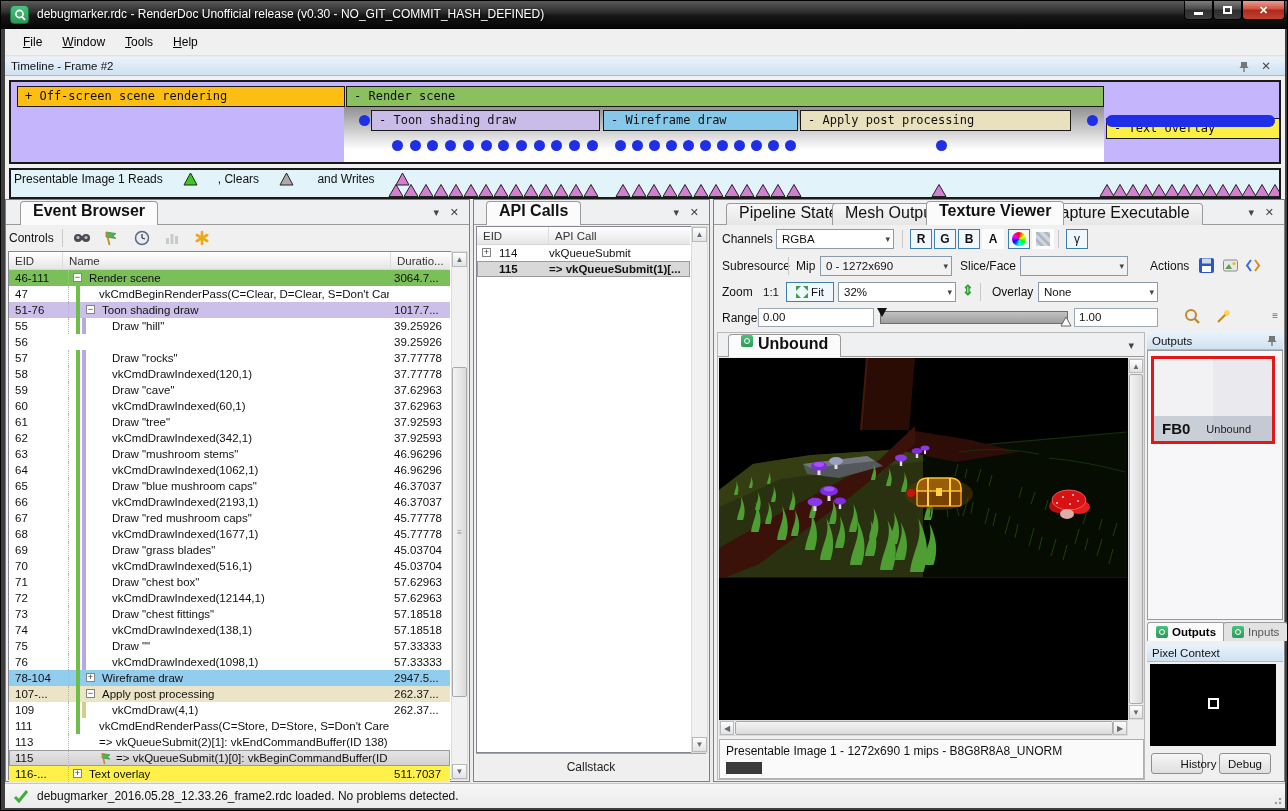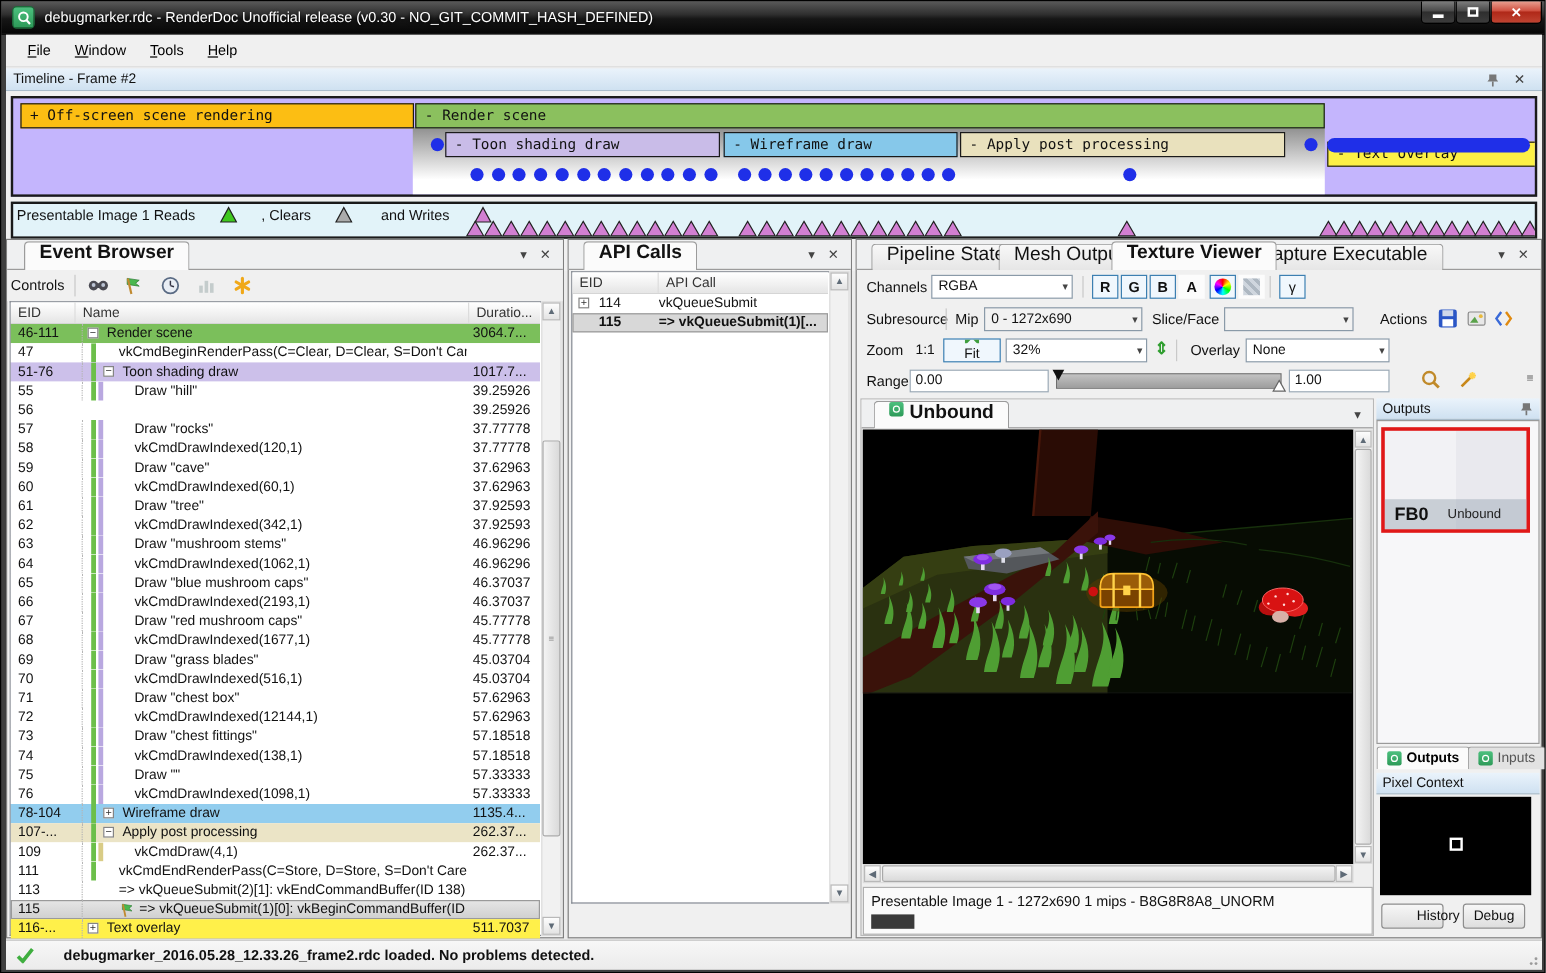--- a/index.html
+++ b/index.html
@@ -111,21 +111,21 @@
   #fb-cap{position:absolute;left:0;bottom:0;width:100%;height:25px;background:rgba(150,165,178,.45);display:flex;align-items:center;padding:0 8px;gap:16px;}
   .smalltab{position:absolute;top:2px;height:19px;border:1px solid #9b9b9b;border-bottom:none;border-radius:3px 3px 0 0;
     display:flex;align-items:center;gap:4px;padding:0 8px;font-size:11.5px;background:#e2e2e2;color:#555;}
   .smalltab.active{background:#fbfbfb;color:#000;font-weight:bold;}
   .mini-logo{width:12px;height:12px;border-radius:2px;background:linear-gradient(#4cc07e,#2d9a58);position:relative;flex:0 0 auto;}
   .mini-logo:after{content:"";position:absolute;left:3px;top:3px;width:4px;height:4px;border:1.5px solid #fff;border-radius:50%;}
   .pushbtn{position:absolute;height:21px;border:1px solid #8e8e8e;border-radius:3px;background:linear-gradient(#f7f7f7,#dedede);
     font-size:11.5px;display:flex;align-items:center;justify-content:center;}
   
   #statusbar{position:absolute;left:0;bottom:0;width:1280px;height:25px;background:linear-gradient(#f7f7f7,#ebebeb);
-    border-top:1px solid #c6c6c6;display:flex;align-items:center;gap:24px;padding-left:8px;font-weight:bold;}
+    border-top:1px solid #c6c6c6;display:flex;align-items:center;gap:8px;padding-left:8px;}
 </style>
 </head>
 <body>
 
 <div id="win">
 
   <div id="titlebar">
     <div id="appicon">
       <svg width="15" height="15" viewBox="0 0 15 15">
           <circle cx="6.5" cy="6" r="3.6" fill="none" stroke="#fff" stroke-width="1.6"></circle>
@@ -640,21 +640,21 @@
               <div class="c-dur">57.33333</div>
             </div>
             <div class="ebrow bg-blue">
               <div class="c-eid">78-104</div>
               <div class="c-name">
                 <span class="dotline"></span>
                 <span class="stripe s-g"></span>
                 <span class="exp" style="left: 23px;">+</span>
                 <span class="rowtext" style="left: 39px;">Wireframe draw</span>
               </div>
-              <div class="c-dur">1135.4...</div>
+              <div class="c-dur">2947.5...</div>
             </div>
             <div class="ebrow bg-tan">
               <div class="c-eid">107-...</div>
               <div class="c-name">
                 <span class="dotline"></span>
                 <span class="stripe s-g"></span>
                 <span class="exp" style="left: 23px;">−</span>
                 <span class="rowtext" style="left: 39px;">Apply post processing</span>
               </div>
               <div class="c-dur">262.37...</div>
@@ -743,20 +743,21 @@
                 <span class="rowtext" style="left: 22px;">115</span>
               </div>
               <div class="c-name">=&gt; vkQueueSubmit(1)[...</div>
             </div>
           </div>
       </div>
       <div class="sb" style="left:217px;top:26px;width:17px;height:527px;">
         <div class="sb-btn" style="left:0;top:0;width:15px;height:15px;">▲</div>
         <div class="sb-btn" style="left:0;bottom:0;width:15px;height:15px;">▼</div>
       </div>
+      <div id="callstack">Callstack</div>
     </div>
 
     <div class="panel" style="left:708px;top:170px;width:572px;height:583px;">
       <div class="tabbar">
         <div class="tab" style="left:12px;">
             <span>Pipeline State</span>
           </div>
         <div class="tab" style="left:118px;">
             <span>Mesh Output</span>
           </div>
@@ -817,21 +818,21 @@
             </svg></span>
         <span class="abs" style="left:530px;top:4px;"><svg width="18" height="17">
               <path d="M7,3 L3,8.5 L7,14" fill="none" stroke="#3a6ad8" stroke-width="2"></path>
               <path d="M11,3 L15,8.5 L11,14" fill="none" stroke="#e08a10" stroke-width="2"></path>
             </svg></span>
       </div>
 
       <div class="abs" style="left:0;top:80px;width:100%;height:26px;">
         <span class="ctl-label abs" style="left:8px;top:5px;">Zoom</span>
         <div class="minibtn flat" style="left:44px;top:2px;width:26px;">1:1</div>
-        <div class="minibtn on" style="left:72px;top:2px;width:48px;flex-direction:column;">
+        <div class="minibtn on" style="left:72px;top:2px;width:48px;">
           <svg width="12" height="12">
               <g fill="#3f9e3f">
                 <polygon points="0,0 5,0 0,5"></polygon>
                 <polygon points="12,0 12,5 7,0"></polygon>
                 <polygon points="0,12 0,7 5,12"></polygon>
                 <polygon points="12,12 7,12 12,7"></polygon>
               </g>
             </svg>
           <span>Fit</span>
         </div>

